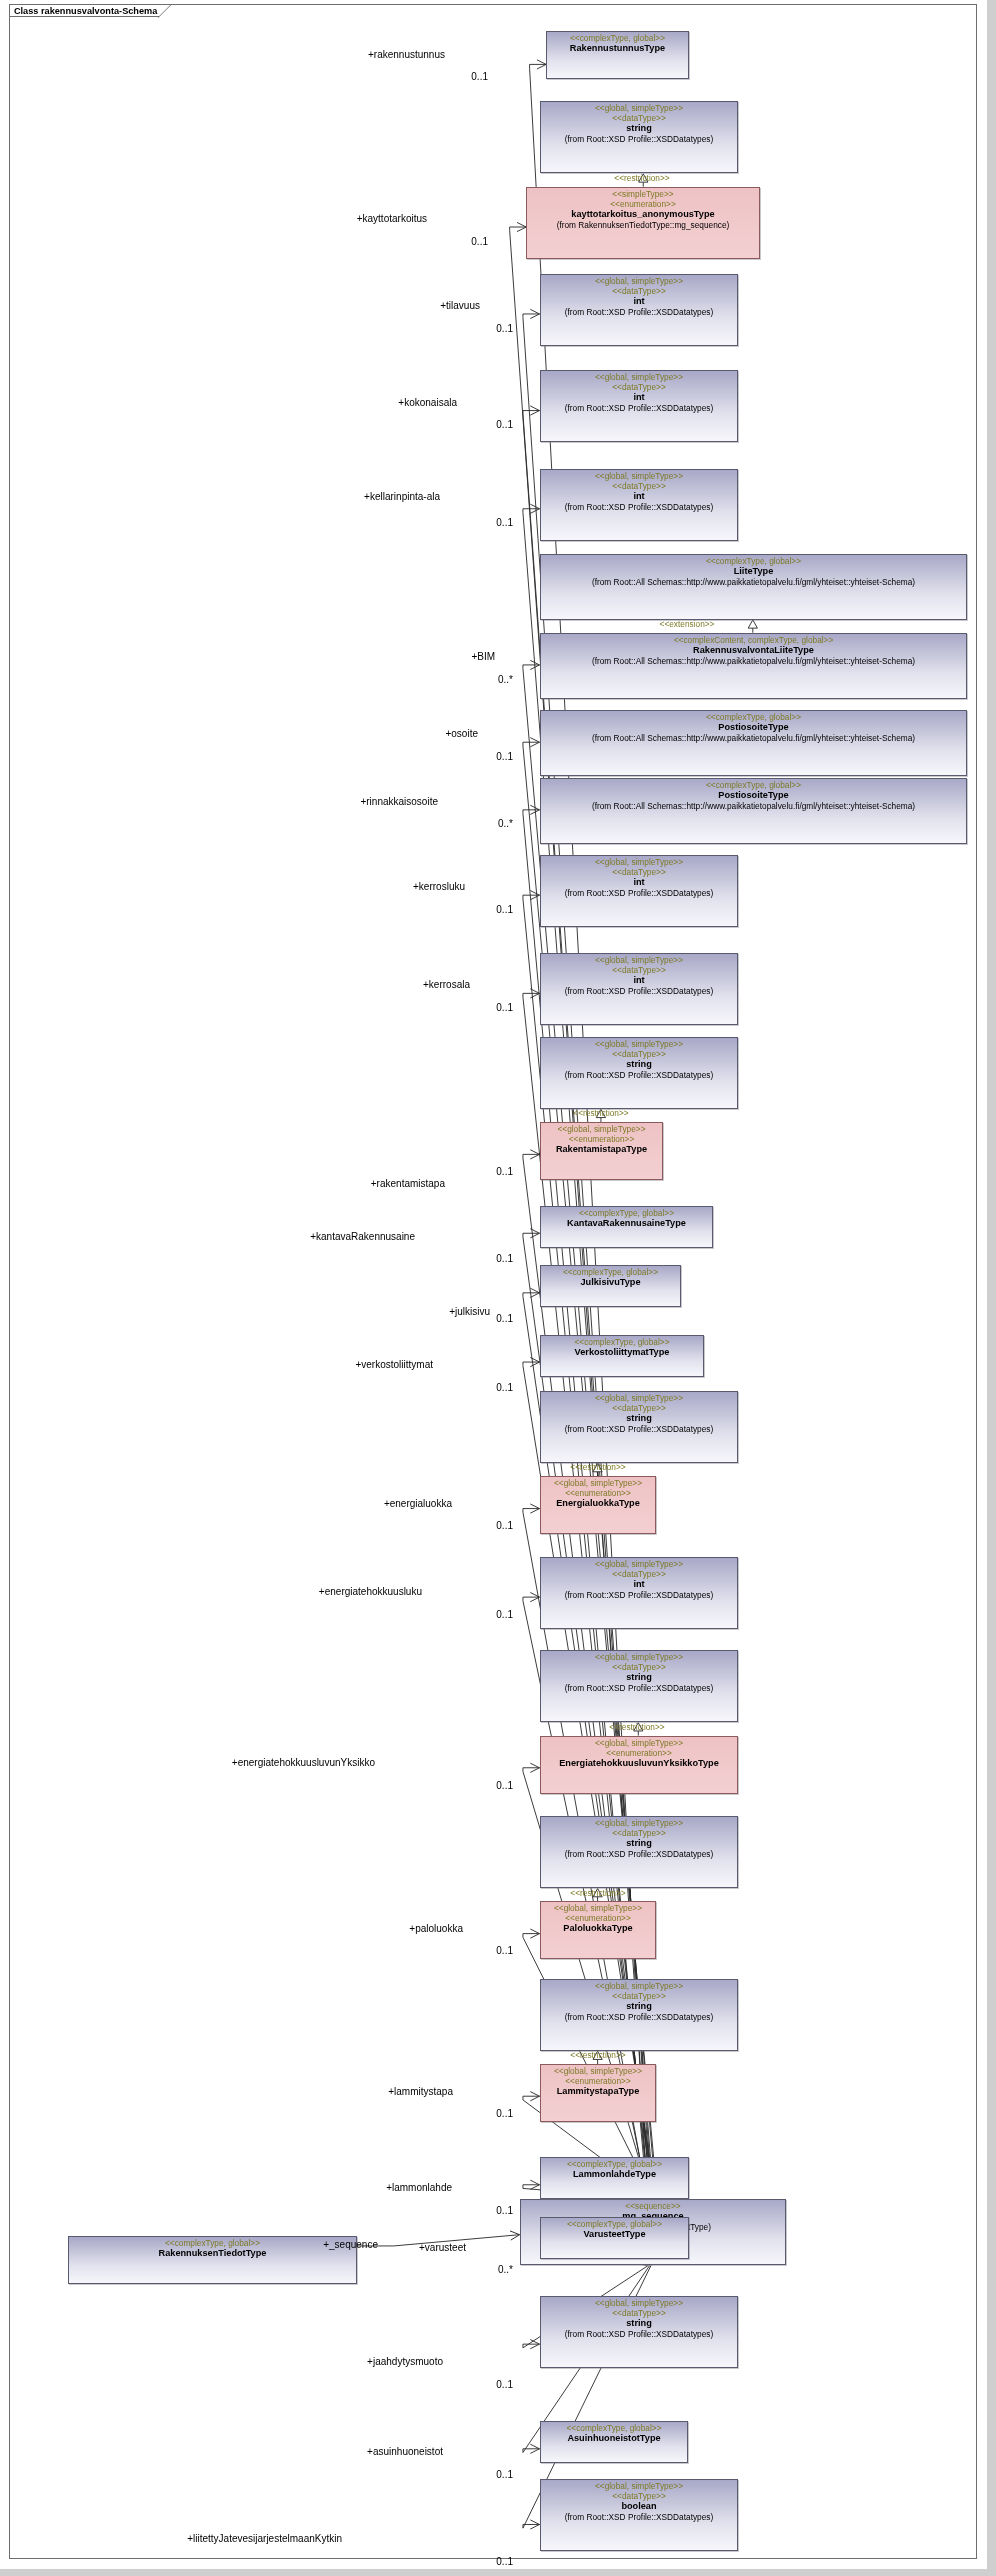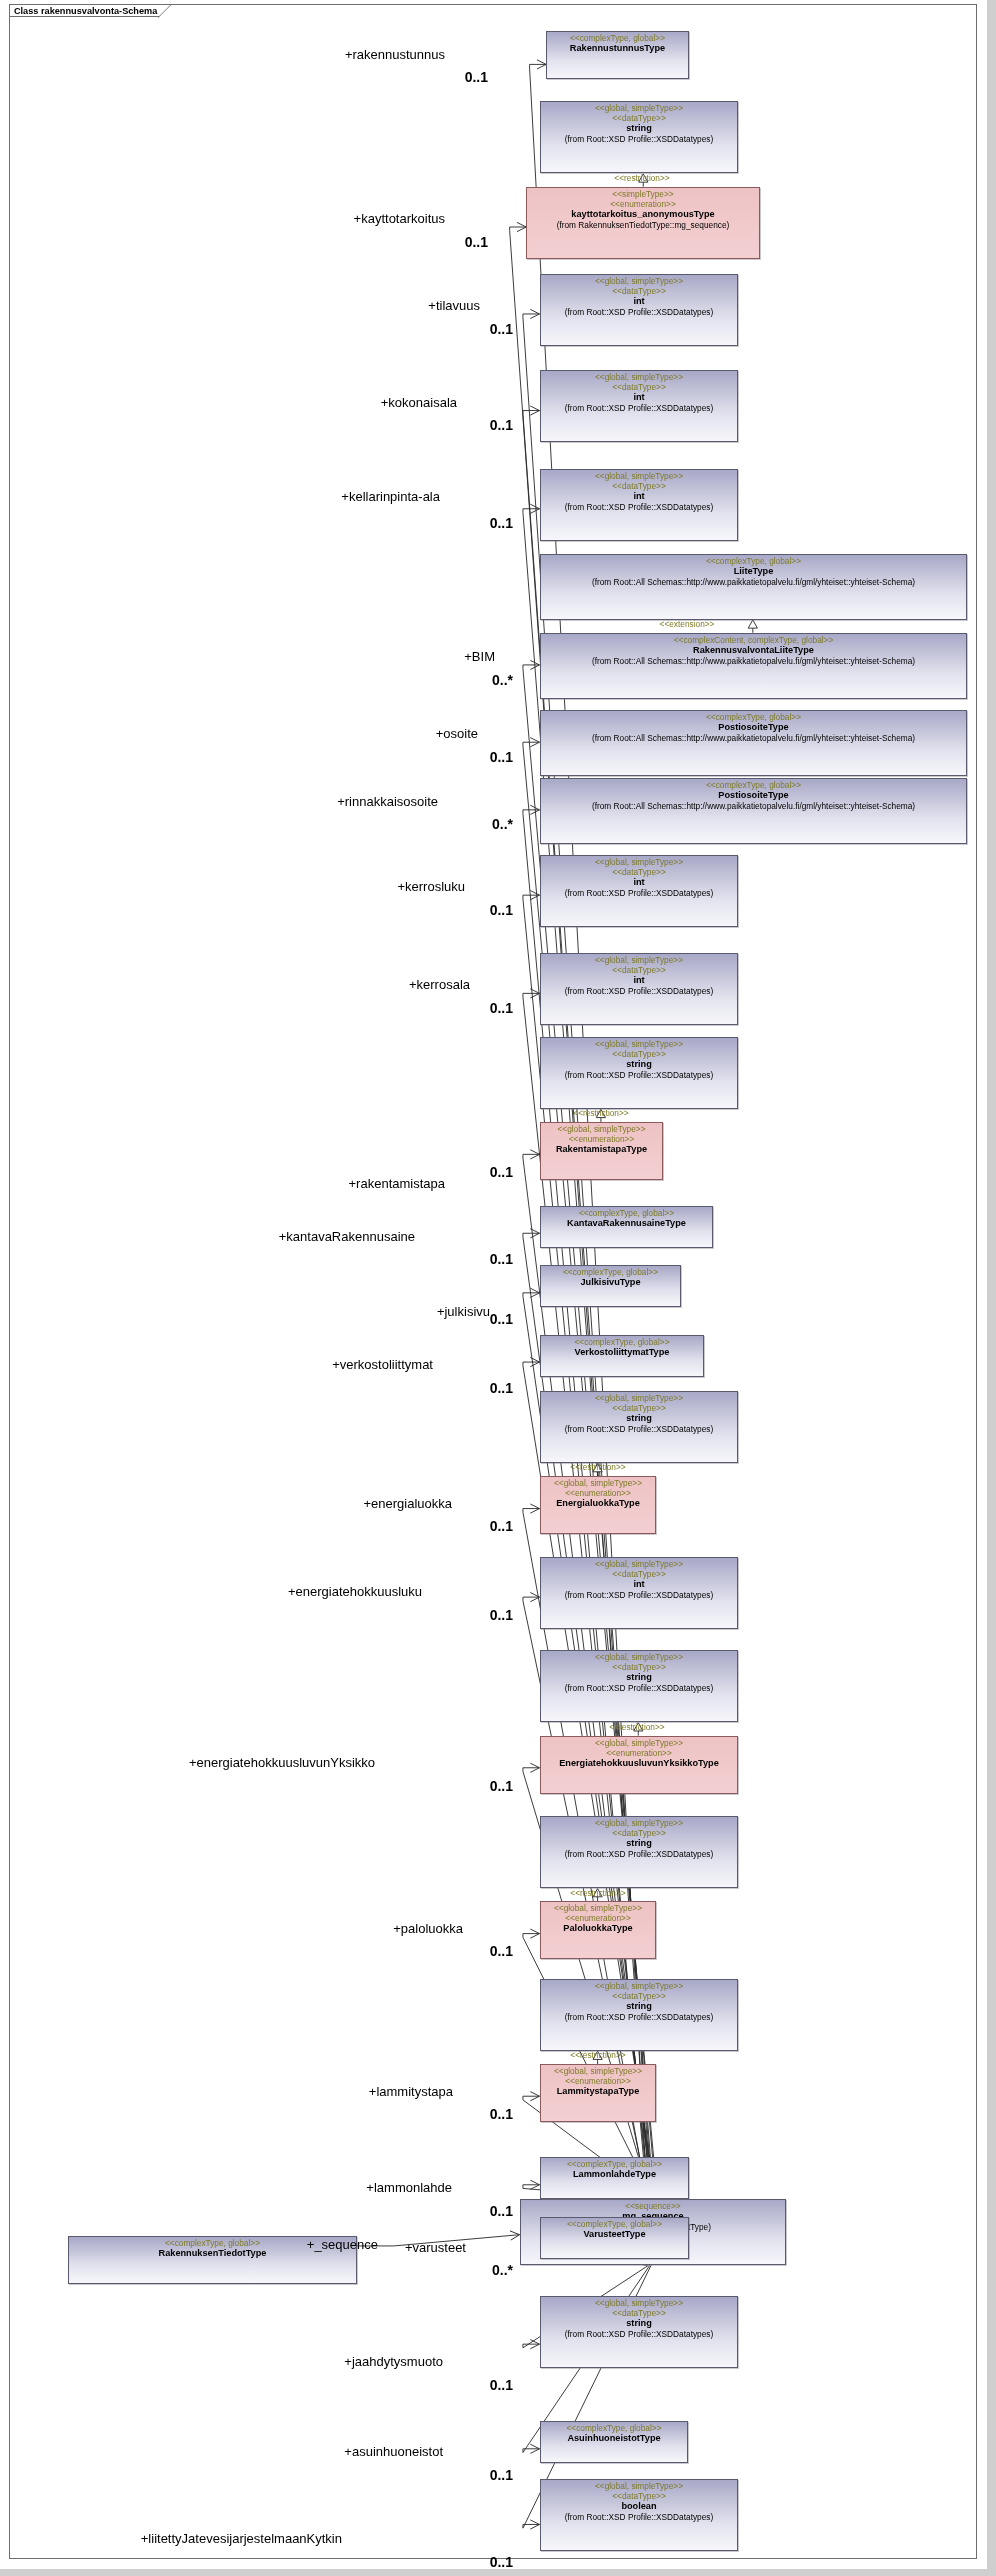--- a/index.html
+++ b/index.html
@@ -98,34 +98,33 @@
   .node .from{
     font-size:8.3px;
     line-height:10px;
     color:#000000;
     white-space:nowrap;
   }
 
   
   .rolelabel{
     position:absolute;
-    font-size:13px;
+    font-size:10px;
     color:#000000;
     white-space:nowrap;
     line-height:10px;
     text-align:right;
   }
   .mult{
     position:absolute;
-    font-size:14px;
+    font-size:10px;
     color:#000000;
     white-space:nowrap;
     line-height:10px;
     text-align:center;
-    font-weight:bold;
   }
   .genlabel{
     position:absolute;
     font-size:8.3px;
     color:#7d7a26;
     white-space:nowrap;
     line-height:9.2px;
     text-align:center;
   }
 </style>
@@ -217,21 +216,21 @@
         <div class="stereo">&lt;&lt;dataType&gt;&gt;</div>
         <div class="name">string</div>
         <div class="from">(from Root::XSD Profile::XSDDatatypes)</div>
       </div>
       <div class="node pink" style="left: 526px; top: 187px; width: 234px; min-height: 72px;">
         <div class="stereo">&lt;&lt;simpleType&gt;&gt;</div>
         <div class="stereo">&lt;&lt;enumeration&gt;&gt;</div>
         <div class="name">kayttotarkoitus_anonymousType</div>
         <div class="from">(from RakennuksenTiedotType::mg_sequence)</div>
       </div>
-      <div class="rolelabel" style="left: 445px; top: 214px; transform: translateX(-100%);">+kayttotarkoitus</div>
+      <div class="rolelabel" style="left: 427px; top: 214px; transform: translateX(-100%);">+kayttotarkoitus</div>
       <div class="mult" style="left: 488px; top: 237px; transform: translateX(-100%);">0..1</div>
       <div class="node" style="left: 540px; top: 274px; width: 198px; min-height: 72px;">
         <div class="stereo">&lt;&lt;global, simpleType&gt;&gt;</div>
         <div class="stereo">&lt;&lt;dataType&gt;&gt;</div>
         <div class="name">int</div>
         <div class="from">(from Root::XSD Profile::XSDDatatypes)</div>
       </div>
       <div class="rolelabel" style="left: 480px; top: 301px; transform: translateX(-100%);">+tilavuus</div>
       <div class="mult" style="left: 513px; top: 324px; transform: translateX(-100%);">0..1</div>
       <div class="node" style="left: 540px; top: 370px; width: 198px; min-height: 72px;">

